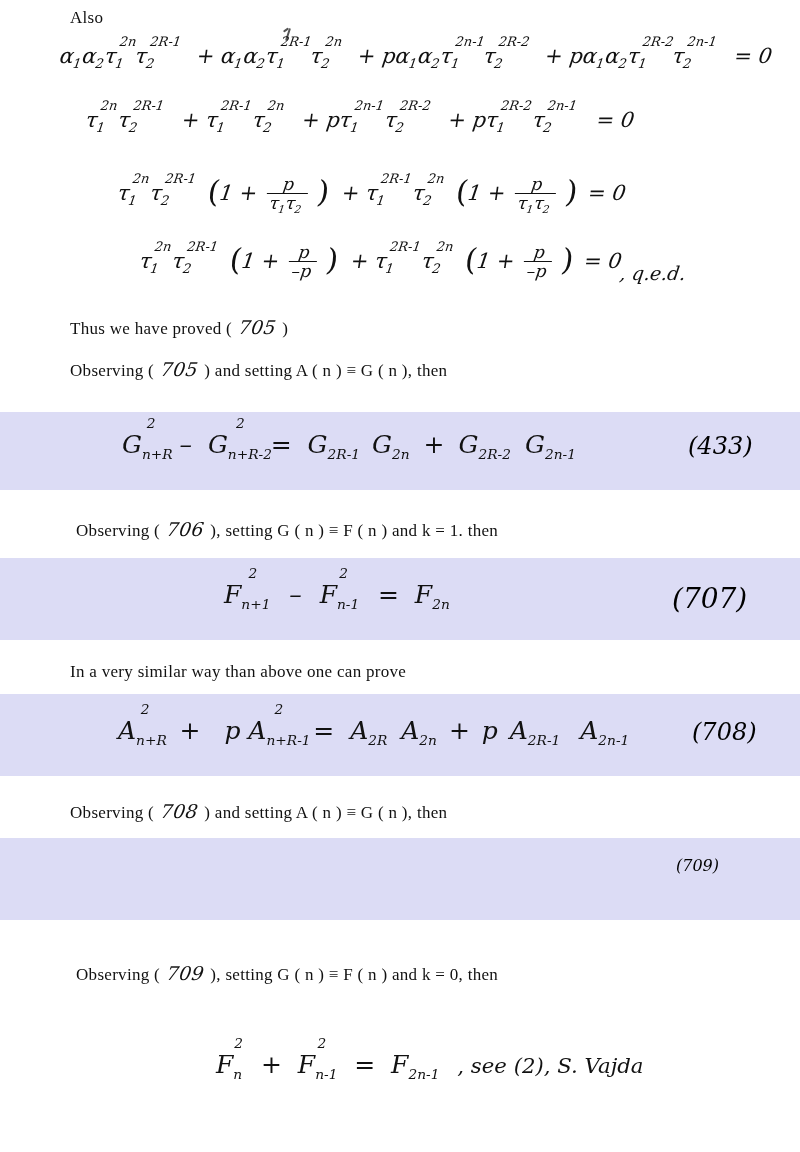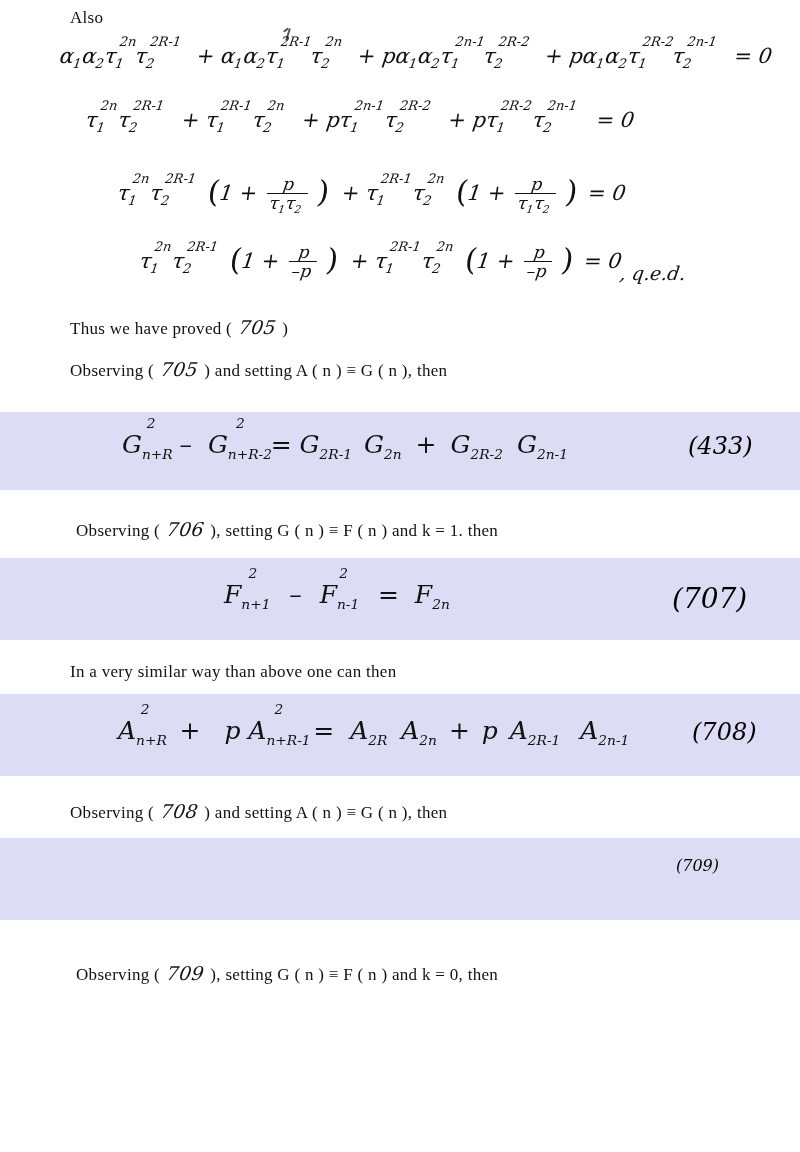--- a/index.html
+++ b/index.html
@@ -198,21 +198,21 @@
   <div class="typed" style="left:70px; top:358px;">
     <span>Observing ( </span><span class="hw-inline">705</span><span> ) and setting  A ( n ) ≡ G ( n ), then</span>
   </div>
 
   <div class="band" style="top:412px; height:78px;"></div>
   <div class="eq-line sl" style="left:122px; top:430px; font-size:25px;">
     G<sub style="font-size:0.55em;">n+R</sub><sup style="position:relative; top:-16px; left:-26px; font-size:0.55em;">2</sup><span style="margin-left:-14px;"></span>
     <span style="margin-left:4px;">–</span>
     <span style="margin-left:8px;">G<sub style="font-size:0.55em;">n+R-2</sub><sup style="position:relative; top:-16px; left:-36px; font-size:0.55em;">2</sup></span>
     <span style="margin-left:-18px;">=</span>
-    <span style="">G<sub style="font-size:0.55em;">2R-1</sub></span>
+    <span style="margin-left:8px;">G<sub style="font-size:0.55em;">2R-1</sub></span>
     <span style="margin-left:4px;">G<sub style="font-size:0.55em;">2n</sub></span>
     <span style="margin-left:6px;">+</span>
     <span style="margin-left:6px;">G<sub style="font-size:0.55em;">2R-2</sub></span>
     <span style="margin-left:6px;">G<sub style="font-size:0.55em;">2n-1</sub></span>
   </div>
   <div class="tag sl" style="left:688px; top:432px; font-size:24px;">(433)</div>
 
   <div class="typed" style="left:76px; top:518px;">
     <span>Observing ( </span><span class="hw-inline">706</span><span> ), setting  G ( n ) ≡ F ( n )  and  k = 1. then</span>
   </div>
@@ -220,21 +220,21 @@
   <div class="band" style="top:558px; height:82px;"></div>
   <div class="eq-line sl" style="left:224px; top:580px; font-size:25px;">
     F<sub style="font-size:0.55em;">n+1</sub><sup style="position:relative; top:-16px; left:-22px; font-size:0.55em;">2</sup>
     <span style="margin-left:2px;">–</span>
     <span style="margin-left:10px;">F<sub style="font-size:0.55em;">n-1</sub><sup style="position:relative; top:-16px; left:-20px; font-size:0.55em;">2</sup></span>
     <span style="margin-left:2px;">=</span>
     <span style="margin-left:8px;">F<sub style="font-size:0.55em;">2n</sub></span>
   </div>
   <div class="tag sl" style="left:672px; top:582px; font-size:28px;">(707)</div>
 
-  <div class="typed" style="left:70px; top:662px;">In a very similar way than above one can then</div>
+  <div class="typed" style="left:70px; top:662px;">In a very similar way than above one can prove</div>
 
   <div class="band" style="top:694px; height:82px;"></div>
   <div class="eq-line sl" style="left:118px; top:716px; font-size:25px;">
     A<sub style="font-size:0.55em;">n+R</sub><sup style="position:relative; top:-16px; left:-26px; font-size:0.55em;">2</sup>
     <span style="margin-left:-4px;">+</span>
     <span style="margin-left:16px;">p A<sub style="font-size:0.55em;">n+R-1</sub><sup style="position:relative; top:-16px; left:-36px; font-size:0.55em;">2</sup></span>
     <span style="margin-left:-14px;">=</span>
     <span style="margin-left:8px;">A<sub style="font-size:0.55em;">2R</sub></span>
     <span style="margin-left:6px;">A<sub style="font-size:0.55em;">2n</sub></span>
     <span style="margin-left:4px;">+</span>
@@ -248,14 +248,22 @@
     <span>Observing ( </span><span class="hw-inline">708</span><span> ) and  setting  A ( n ) ≡ G ( n ), then</span>
   </div>
 
   <div class="band" style="top:838px; height:82px;"></div>
   <div class="tag sl" style="left:676px; top:856px; font-size:16px;">(709)</div>
 
   <div class="typed" style="left:76px; top:962px;">
     <span>Observing ( </span><span class="hw-inline">709</span><span> ), setting  G ( n ) ≡ F ( n )   and  k = 0, then</span>
   </div>
 
+  <div class="eq-line sl" style="left:216px; top:1050px; font-size:25px;">
+    F<sub style="font-size:0.55em;">n</sub><sup style="position:relative; top:-16px; left:-8px; font-size:0.55em;">2</sup>
+    <span style="margin-left:2px;">+</span>
+    <span style="margin-left:8px;">F<sub style="font-size:0.55em;">n-1</sub><sup style="position:relative; top:-16px; left:-20px; font-size:0.55em;">2</sup></span>
+    <span style="margin-left:0px;">=</span>
+    <span style="margin-left:8px;">F<sub style="font-size:0.55em;">2n-1</sub></span>
+    <span style="margin-left:10px; font-size:0.85em;">, see (2), S. Vajda</span>
+  </div>
 
 </div>
 
 </body></html>

